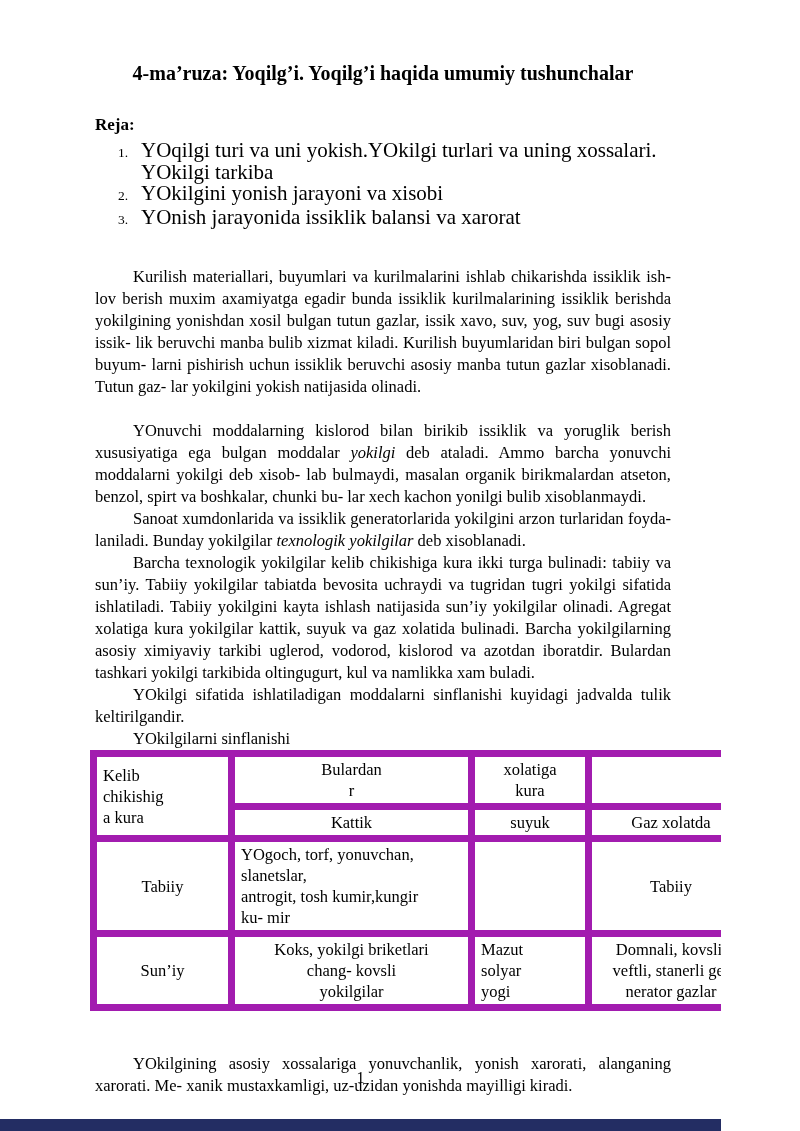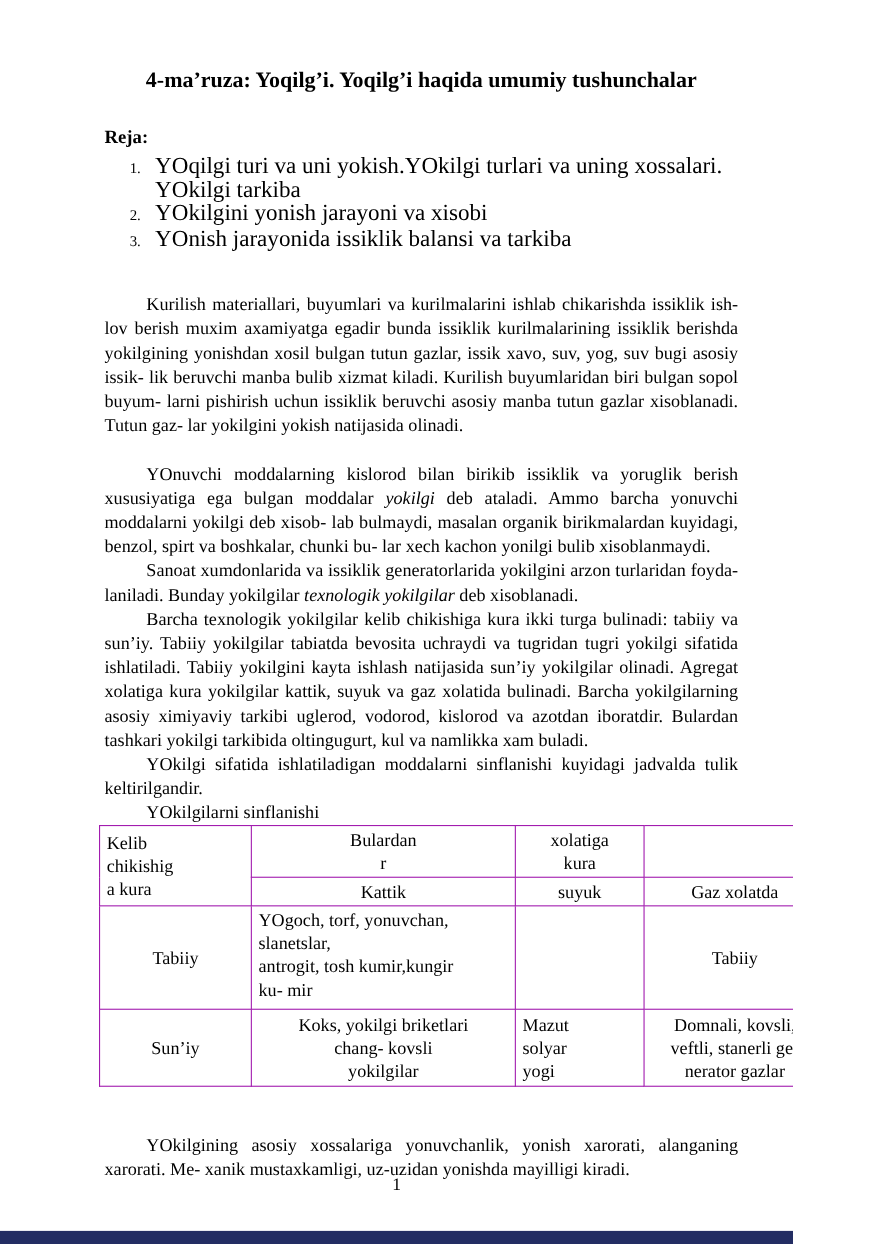--- a/index.html
+++ b/index.html
@@ -41,21 +41,21 @@
   .caption { font-size: 16.5px; line-height: 22px; text-indent: 38px; }
 
   table.classif {
     border-collapse: collapse;
     width: 660px;
     margin-left: -5px;
     table-layout: fixed;
     font-size: 16.5px;
   }
   table.classif td {
-    border: 1px solid #a21caf;
+    border: 7px solid #a21caf;
     padding: 2px 6px;
     vertical-align: top;
     line-height: 21px;
   }
   .col1 { width: 138px; }
   .col2 { width: 240px; }
   .col3 { width: 117px; }
   .col4 { width: 165px; }
   .pre { white-space: pre-line; }
   .center { text-align: center; }
@@ -94,27 +94,27 @@
       <div class="reja-item">
         <span class="reja-num">1.</span>
         <span class="reja-text">YOqilgi turi va uni yokish.YOkilgi turlari va uning xossalari. YOkilgi tarkiba</span>
       </div>
       <div class="reja-item">
         <span class="reja-num">2.</span>
         <span class="reja-text">YOkilgini yonish jarayoni va xisobi</span>
       </div>
       <div class="reja-item">
         <span class="reja-num">3.</span>
-        <span class="reja-text">YOnish jarayonida issiklik balansi va tarkiba</span>
+        <span class="reja-text">YOnish jarayonida issiklik balansi va xarorat</span>
       </div>
     </div>
 
     <p class="para mt-block">Kurilish materiallari, buyumlari va kurilmalarini ishlab chikarishda issiklik ish- lov berish muxim axamiyatga egadir bunda issiklik kurilmalarining issiklik berishda yokilgining yonishdan xosil bulgan tutun gazlar, issik xavo, suv, yog, suv bugi asosiy issik- lik beruvchi manba bulib xizmat kiladi. Kurilish buyumlaridan biri bulgan sopol buyum- larni pishirish uchun issiklik beruvchi asosiy manba tutun gazlar xisoblanadi. Tutun gaz- lar yokilgini yokish natijasida olinadi.</p>
 
-    <p class="para mt-para"><span>YOnuvchi moddalarning kislorod bilan birikib issiklik va yoruglik berish xususiyatiga ega bulgan moddalar </span><span class="it">yokilgi</span><span> deb ataladi. Ammo barcha yonuvchi moddalarni yokilgi deb xisob- lab bulmaydi, masalan organik birikmalardan kuyidagi, benzol, spirt va boshkalar, chunki bu- lar xech kachon yonilgi bulib xisoblanmaydi.</span></p>
+    <p class="para mt-para"><span>YOnuvchi moddalarning kislorod bilan birikib issiklik va yoruglik berish xususiyatiga ega bulgan moddalar </span><span class="it">yokilgi</span><span> deb ataladi. Ammo barcha yonuvchi moddalarni yokilgi deb xisob- lab bulmaydi, masalan organik birikmalardan atseton, benzol, spirt va boshkalar, chunki bu- lar xech kachon yonilgi bulib xisoblanmaydi.</span></p>
 
     <p class="para"><span>Sanoat xumdonlarida va issiklik generatorlarida yokilgini arzon turlaridan foyda- laniladi. Bunday yokilgilar </span><span class="it">texnologik yokilgilar</span><span> deb xisoblanadi.</span></p>
 
     <p class="para">Barcha texnologik yokilgilar kelib chikishiga kura ikki turga bulinadi: tabiiy va sun’iy. Tabiiy yokilgilar tabiatda bevosita uchraydi va tugridan tugri yokilgi sifatida ishlatiladi. Tabiiy yokilgini kayta ishlash natijasida sun’iy yokilgilar olinadi. Agregat xolatiga kura yokilgilar kattik, suyuk va gaz xolatida bulinadi. Barcha yokilgilarning asosiy ximiyaviy tarkibi uglerod, vodorod, kislorod va azotdan iboratdir. Bulardan tashkari yokilgi tarkibida oltingugurt, kul va namlikka xam buladi.</p>
 
     <p class="para">YOkilgi sifatida ishlatiladigan moddalarni sinflanishi kuyidagi jadvalda tulik keltirilgandir.</p>
 
     <p class="caption">YOkilgilarni sinflanishi</p>
 
     <table class="classif">

